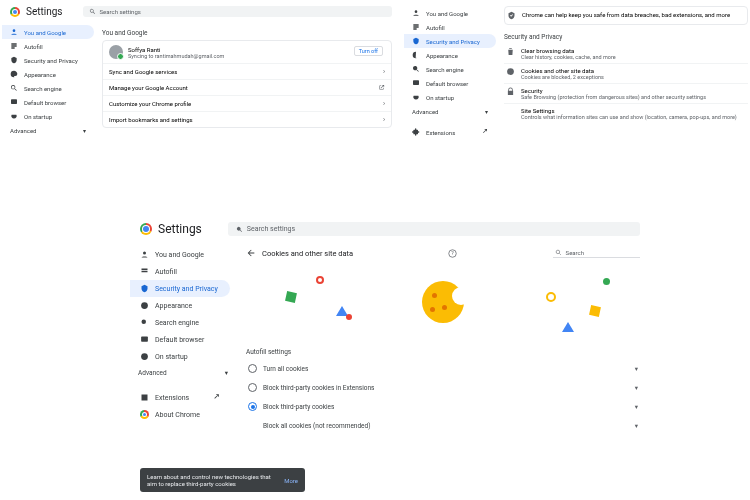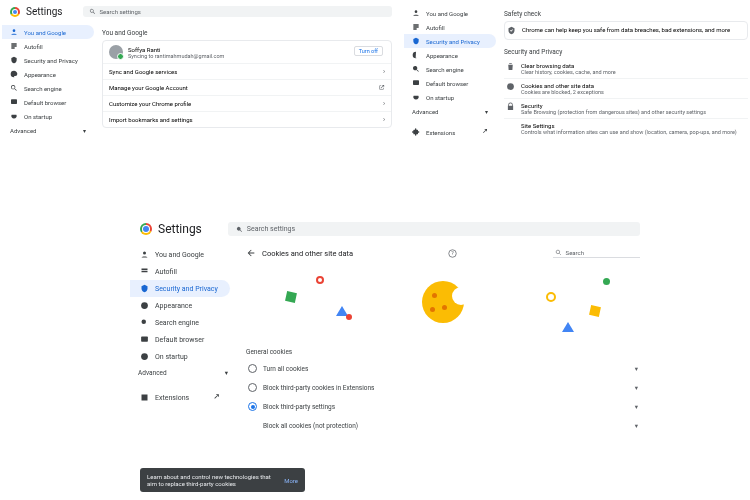--- a/index.html
+++ b/index.html
@@ -228,21 +228,20 @@
           <svg viewBox="0 0 24 24">
             <path d="M20 10h-2V7a2 2 0 00-2-2h-3V3a2 2 0 10-4 0v2H6a2 2 0 00-2 2v3H2a2 2 0 100 4h2v3a2 2 0 002 2h3v2a2 2 0 104 0v-2h3a2 2 0 002-2v-3h2a2 2 0 100-4z"></path>
           </svg>
           <span>Extensions</span>
           <svg class="ext" viewBox="0 0 24 24">
             <path d="M14 3h7v7h-2V6.4L10.4 15 9 13.6 17.6 5H14V3z"></path>
           </svg>
         </div>
 </div>
 <div class="main">
-<div class="sect">Safety check</div>
 <div class="card">
           <div class="sc-row">
             <svg class="ico" viewBox="0 0 24 24">
               <path d="M12 2l8 4v6c0 5-3.5 9-8 10-4.5-1-8-5-8-10V6l8-4zm-1 13l5-5-1.4-1.4L11 12.2 9.4 10.6 8 12l3 3z"></path>
             </svg>
             <span>Chrome can help keep you safe from data breaches, bad extensions, and more</span>
           </div>
         </div>
 <div class="sect" style="margin-top:8px">Security and Privacy</div>
 <div>
@@ -350,20 +349,24 @@
         </div>
 <div class="nav" style="margin-top:8px">
           <svg viewBox="0 0 24 24">
             <rect x="4" y="4" width="16" height="16"></rect>
           </svg>
           <span>Extensions</span>
           <svg class="ext" viewBox="0 0 24 24">
             <path d="M14 3h7v7h-2V6.4L10.4 15 9 13.6 17.6 5H14V3z"></path>
           </svg>
         </div>
+<div class="nav">
+          <span class="logo" style="width:9px;height:9px"></span>
+          <span>About Chrome</span>
+        </div>
 </div>
 <div class="main">
 <div class="subhdr">
 <svg class="back" viewBox="0 0 24 24">
             <path d="M20 11H7.8l5.6-5.6L12 4l-8 8 8 8 1.4-1.4L7.8 13H20z"></path>
           </svg>
 <span class="t">Cookies and other site data</span>
 <svg style="width:9px;height:9px;fill:#5f6368;margin-left:auto" viewBox="0 0 24 24">
             <circle cx="12" cy="12" r="10" fill="none" stroke="#5f6368" stroke-width="2"></circle>
             <text x="12" y="17" text-anchor="middle" font-size="14">?</text>
@@ -386,39 +389,39 @@
           </div>
 <div class="sq" style="left:40px;top:30px"></div>
 <div class="sq" style="right:40px;top:44px;background:#fbbc04"></div>
 <div class="tri" style="left:90px;top:44px"></div>
 <div class="tri" style="right:66px;bottom:10px"></div>
 <div class="cir" style="left:70px;top:14px;width:8px;height:8px;border:2px solid #ea4335"></div>
 <div class="cir" style="right:30px;top:16px;width:7px;height:7px;background:#34a853"></div>
 <div class="cir" style="right:84px;top:30px;width:10px;height:10px;border:2px solid #fbbc04"></div>
 <div class="cir" style="left:100px;top:52px;width:6px;height:6px;background:#ea4335"></div>
 </div>
-<div class="sect">General cookies</div>
+<div class="sect">Autofill settings</div>
 <div class="opt">
           <span class="radio"></span>
           <span>Turn all cookies</span>
           <span class="arr">▾</span>
         </div>
 <div class="opt">
           <span class="radio"></span>
           <span>Block third-party cookies in Extensions</span>
           <span class="arr">▾</span>
         </div>
 <div class="opt">
           <span class="radio on"></span>
-          <span>Block third-party settings</span>
+          <span>Block third-party cookies</span>
           <span class="arr">▾</span>
         </div>
 <div class="opt">
           <span class="radio" style="visibility:hidden"></span>
-          <span>Block all cookies (not protection)</span>
+          <span>Block all cookies (not recommended)</span>
           <span class="arr">▾</span>
         </div>
 </div>
 </div>
 <div class="toast">
 <span>Learn about and control new technologies that aim to replace third-party cookies</span>
 <a>More</a>
 </div>
 </div>
 

